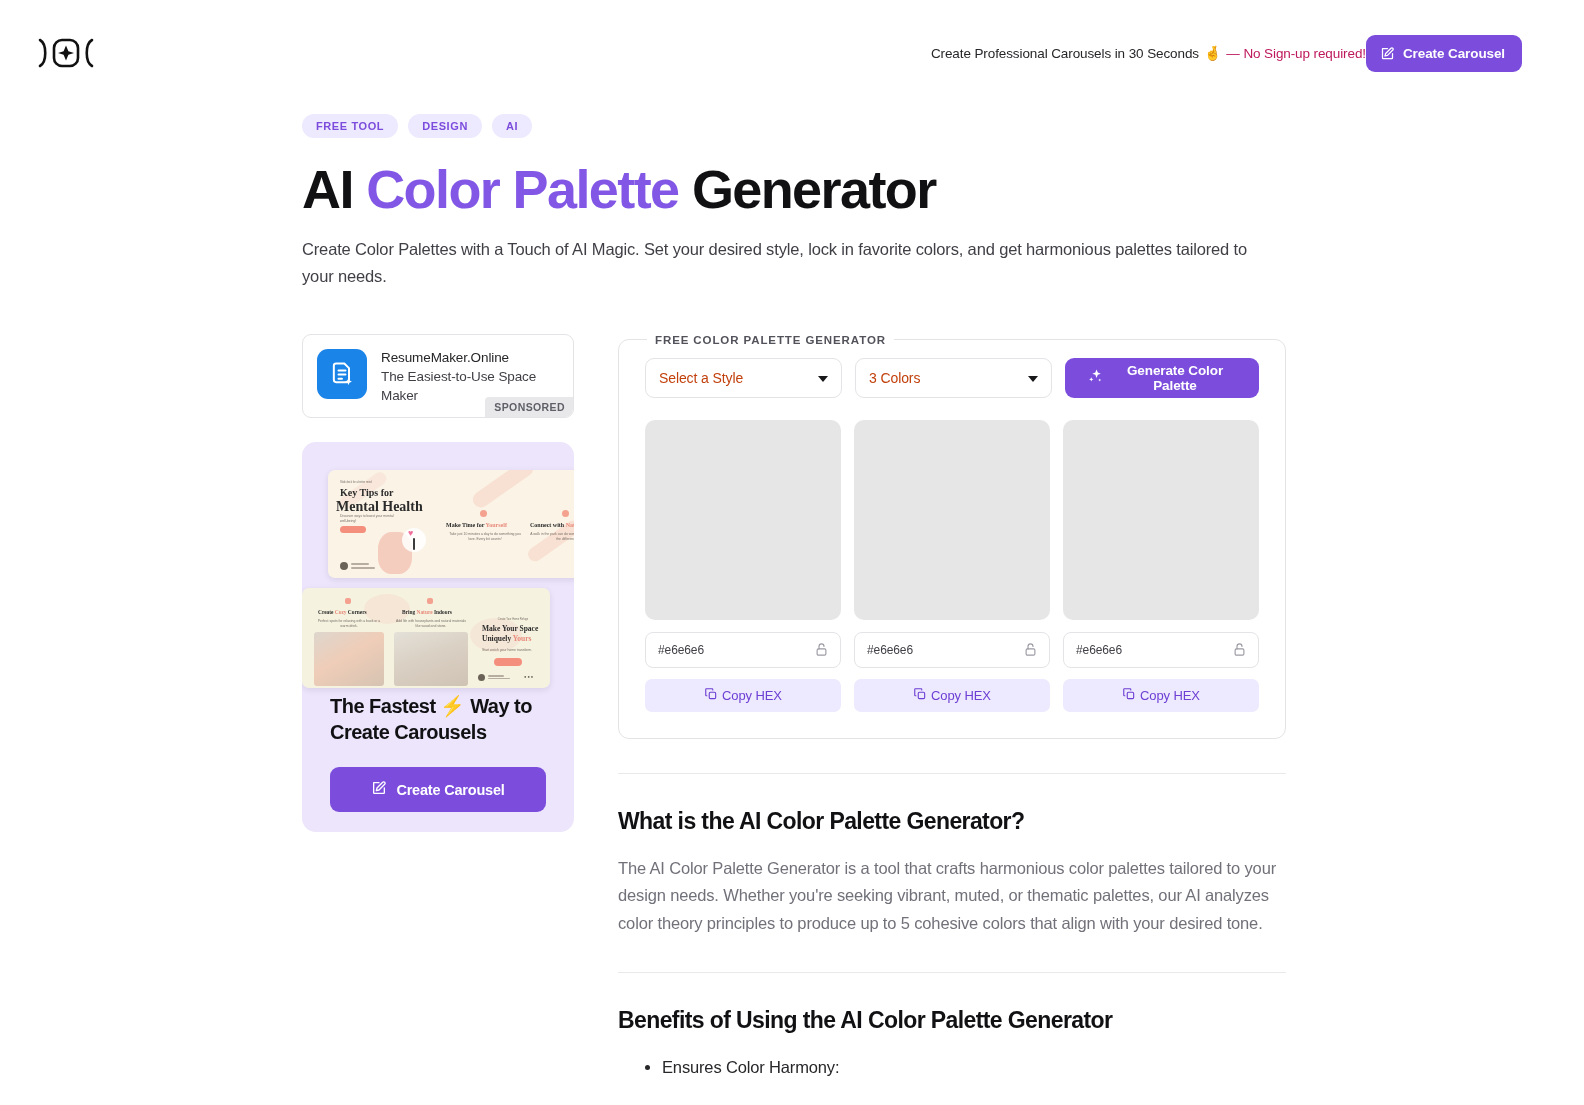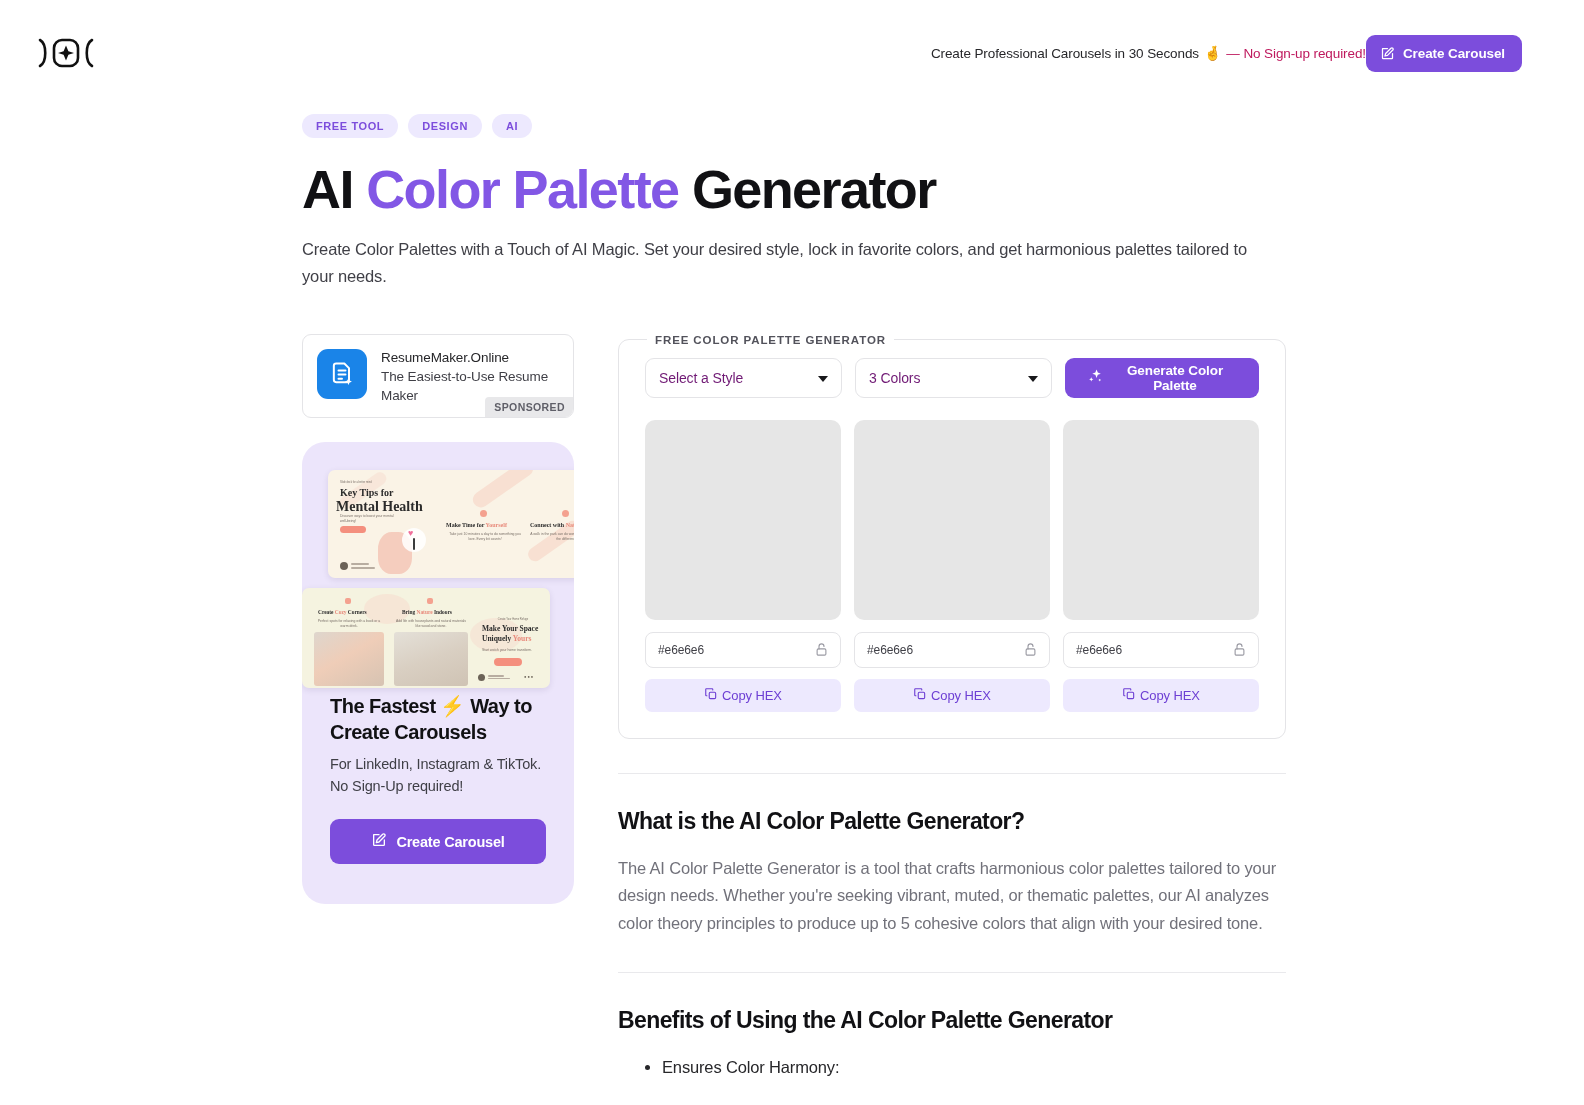--- a/index.html
+++ b/index.html
@@ -126,23 +126,23 @@
     font-weight: bold;
     letter-spacing: 0.4px;
     padding: 4px 8px 4px 9px;
     border-top-left-radius: 4px;
   }
 
   
   .promo-card {
     margin-top: 24px;
     background: #ece5fb;
-    border-radius: 23px;
+    border-radius: 14px;
     overflow: hidden;
-    padding-bottom: 40px;
+    padding-bottom: 20px;
   }
   .promo-shots { position: relative; height: 252px; }
 
   .shot {
     position: absolute;
     border-radius: 7px;
     overflow: hidden;
     background: #faf3e6;
     box-shadow: 0 2px 6px rgba(40,20,70,0.10);
   }
@@ -227,21 +227,21 @@
   .select {
     position: relative;
     background: #fff;
     border: 1px solid #e4e4e7;
     border-radius: 9px;
     height: 40px;
     flex: 0 0 197px;
     display: flex; align-items: center;
     padding: 0 34px 0 13px;
     font-size: 14px;
-    color: #701a75;
+    color: #c2410c;
     cursor: pointer;
     letter-spacing: -0.1px;
   }
   .caret {
     position: absolute; right: 13px; top: 50%;
     width: 0; height: 0;
     margin-top: -2px;
     border-left: 5px solid transparent;
     border-right: 5px solid transparent;
     border-top: 6px solid #18181b;
@@ -374,21 +374,21 @@
       <div class="sponsor-card">
         <div class="sponsor-icon">
           <svg width="28" height="28" viewBox="0 0 24 24" fill="none" stroke="#fff" stroke-width="1.7" stroke-linecap="round" stroke-linejoin="round">
             <path d="M7 3h7l4 4v10a2 2 0 01-2 2H7a2 2 0 01-2-2V5a2 2 0 012-2z"></path>
             <path d="M9 9h6M9 12.5h6M9 16h3"></path>
             <path d="M17.5 15.5l.9 2.1 2.1.9-2.1.9-.9 2.1-.9-2.1-2.1-.9 2.1-.9z" fill="#fff" stroke="none"></path>
           </svg>
         </div>
         <div class="sponsor-text">
           <div class="sponsor-title">ResumeMaker.Online</div>
-          <div class="sponsor-desc">The Easiest-to-Use Resume Maker</div>
+          <div class="sponsor-desc">The Easiest-to-Use Space Maker</div>
         </div>
         <div class="sponsored-tag">SPONSORED</div>
       </div>
 
       <div class="promo-card">
         <div class="promo-shots">
 
           <div class="shot shot-a">
             <div class="shot-inner">
               <div class="blob" style="width:70px;height:16px;top:6px;left:140px;transform:rotate(-35deg);"></div>
@@ -435,24 +435,20 @@
               <div class="mini-logo" style="top:86px;left:176px;width:7px;height:7px;"></div>
               <div class="mini-line" style="top:87px;left:186px;width:16px;height:1.8px;"></div>
               <div class="mini-line" style="top:90px;left:186px;width:22px;height:1.4px;"></div>
               <div class="mini-dots" style="top:86px;left:222px;">●●●</div>
             </div>
           </div>
         </div>
 
         <div class="promo-body">
           <div class="promo-head"><span>The Fastest </span><span class="bolt">⚡</span><span> Way to Create Carousels</span></div>
-          <div class="promo-sub">
-            <span>For LinkedIn, Instagram &amp; TikTok.</span><br>
-            <span>No Sign-Up required!</span>
-          </div>
           <button class="promo-btn">
             <span>
               <svg width="16" height="16" viewBox="0 0 24 24" fill="none" stroke="#fff" stroke-width="2" stroke-linecap="round" stroke-linejoin="round">
                 <path d="M4 4h8v0a0 0 0 010 0H5a1 1 0 00-1 1v14a1 1 0 001 1h14a1 1 0 001-1v-7"></path>
                 <path d="M17.5 3.5a2.1 2.1 0 013 3L12 15l-4 1 1-4z"></path>
               </svg>
             </span>
             <span>Create Carousel</span>
           </button>
         </div>

